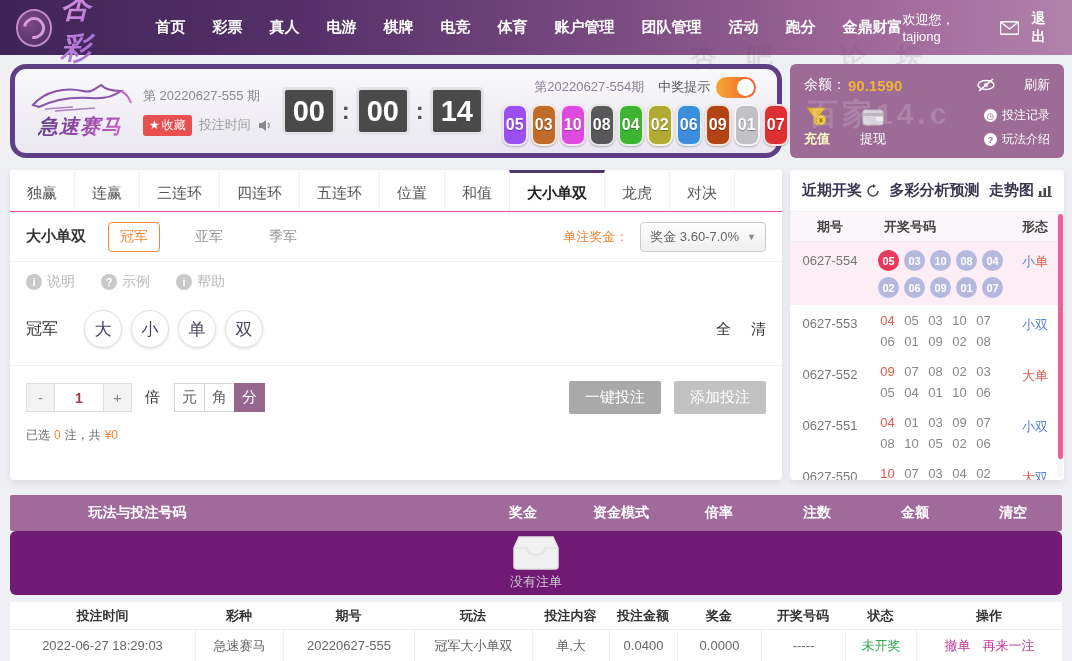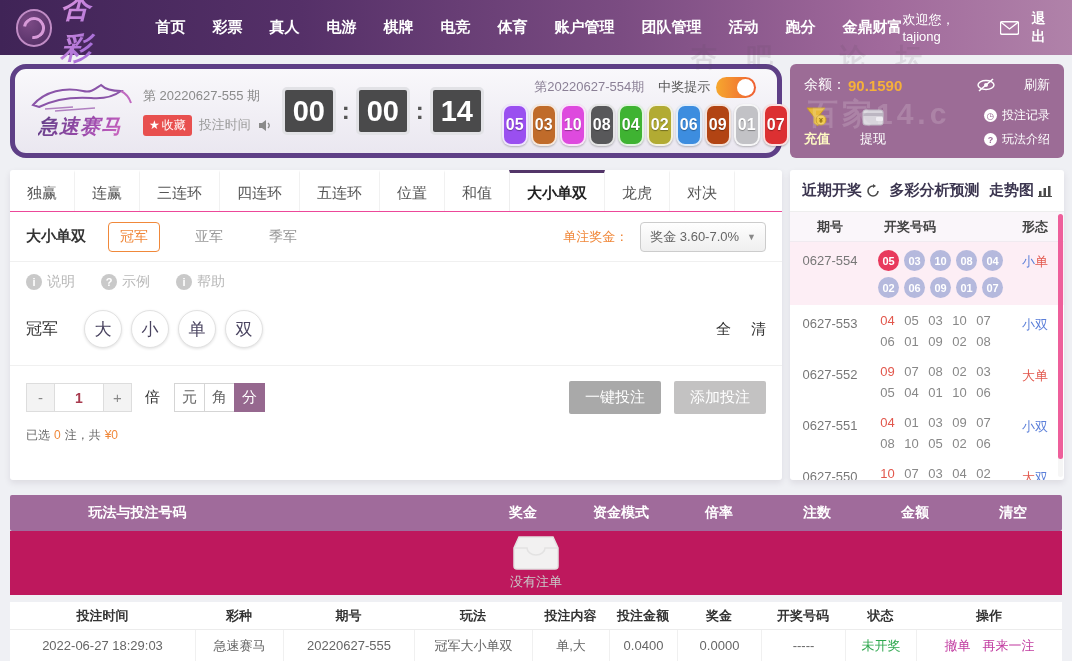--- a/index.html
+++ b/index.html
@@ -136,21 +136,21 @@
   .h-pattern { width:58px; text-align:center; font-size:13px; padding-top:3px; }
   .h-scroll { position:absolute; right:1px; top:44px; bottom:3px; width:5px; background:#f6f6f6; border-radius:3px; }
   .h-thumb { position:absolute; top:0; width:5px; height:93%; background:#ee5f9b; border-radius:3px; }
 
   
   .cart-header { margin:15px 10px 0; height:36px; background:#a06b9b; border-radius:2px; color:#fff; font-size:14px; font-weight:bold;
     display:flex; align-items:center; }
   .cart-header .c1 { width:255px; text-align:center; }
   .cart-header .sp { flex:1; }
   .cart-header .cn { width:98px; text-align:center; }
-  .cart-empty { margin:0 10px; height:64px; background:#be185d; display:flex; flex-direction:column; align-items:center; justify-content:center; gap:3px; }
+  .cart-empty { margin:0 10px; height:64px; background:#701a75; display:flex; flex-direction:column; align-items:center; justify-content:center; gap:3px;border-radius:6px; }
   .empty-label { font-size:13px; color:#c9c9c9; }
 
   
   .orders { margin:7px 10px 0; background:#fff; }
   .o-head { display:flex; height:28px; align-items:center; border-bottom:1px solid #ececec; font-size:13px; font-weight:bold; color:#333; }
   .o-row { display:flex; height:31px; align-items:center; font-size:13px; color:#666; }
   .o-cell { text-align:center; white-space:nowrap; overflow:hidden; }
   .o-row .o-cell { border-left:1px solid #f0f0f0; height:100%; display:flex; align-items:center; justify-content:center; }
   .o-row .o-cell:first-child { border-left:none; }
   .o-cell:nth-child(1){ width:185px; } .o-cell:nth-child(2){ width:88px; } .o-cell:nth-child(3){ width:131px; }

